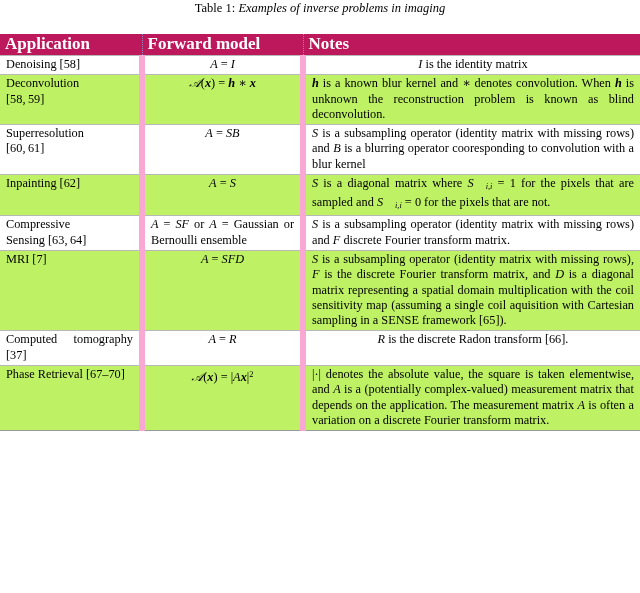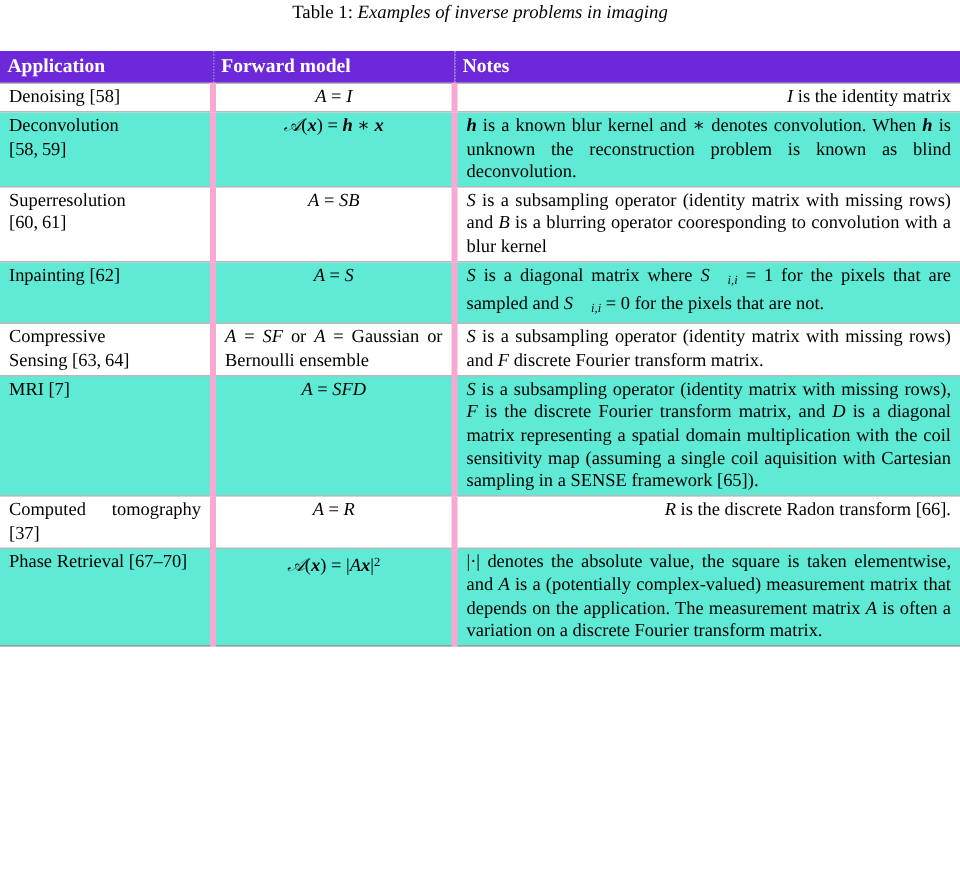--- a/index.html
+++ b/index.html
@@ -29,49 +29,49 @@
   table.inv {
     width: 640px;
     border-collapse: collapse;
     table-layout: fixed;
   }
   table.inv col.c1 { width: 142px; }
   table.inv col.c2 { width: 161px; }
   table.inv col.c3 { width: 337px; }
 
   thead th {
-    background: #6d28d9;
+    background: #be185d;
     color: #ffffff;
     font-weight: bold;
-    font-size: 13px;
+    font-size: 17px;
     line-height: 16px;
     text-align: left;
     padding: 2px 5px 3px 5px;
     vertical-align: middle;
     border-right: 1px dotted #8c8cc0;
     white-space: nowrap;
   }
   thead th:last-child { border-right: none; }
 
   tbody td {
     font-size: 12.3px;
     line-height: 15.3px;
     vertical-align: top;
     padding: 1px 6px 2px 6px;
-    border-right: 4px solid #f9a8d4;
+    border-right: 6px solid #f9a8d4;
     border-top: 1px solid #b8b8b8;
   }
   tbody td:last-child { border-right: none; }
-  tbody tr.alt td { background: #5eead4; }
+  tbody tr.alt td { background: #bef264; }
   tbody tr.plain td { background: #ffffff; }
 
   td.col-app   { white-space: normal; text-align: justify; text-justify: inter-word; }
   td.col-model { white-space: normal; text-align: justify; text-justify: inter-word; }
   td.col-notes { text-align: justify; text-justify: inter-word; }
-  td.col-notes.nojust { text-align: right; margin-left: 16px; }
+  td.col-notes.nojust { text-align: center; margin-left: 16px; }
   td.col-model.nojust { text-align: center; }
   td.col-app.nojust { text-align: left; }
 
   .mi { font-style: italic; font-family: "Liberation Serif", "DejaVu Serif", serif; }
   .mb { font-weight: bold; font-style: italic; }
   .cal { font-style: italic; }
   sub { font-size: 0.68em; vertical-align: -0.28em; padding-left: 12px; }
   sup { font-size: 0.68em; vertical-align: 0.42em; }
 
   .rule-bottom { border-bottom: 1px solid #9a9a9a; }

